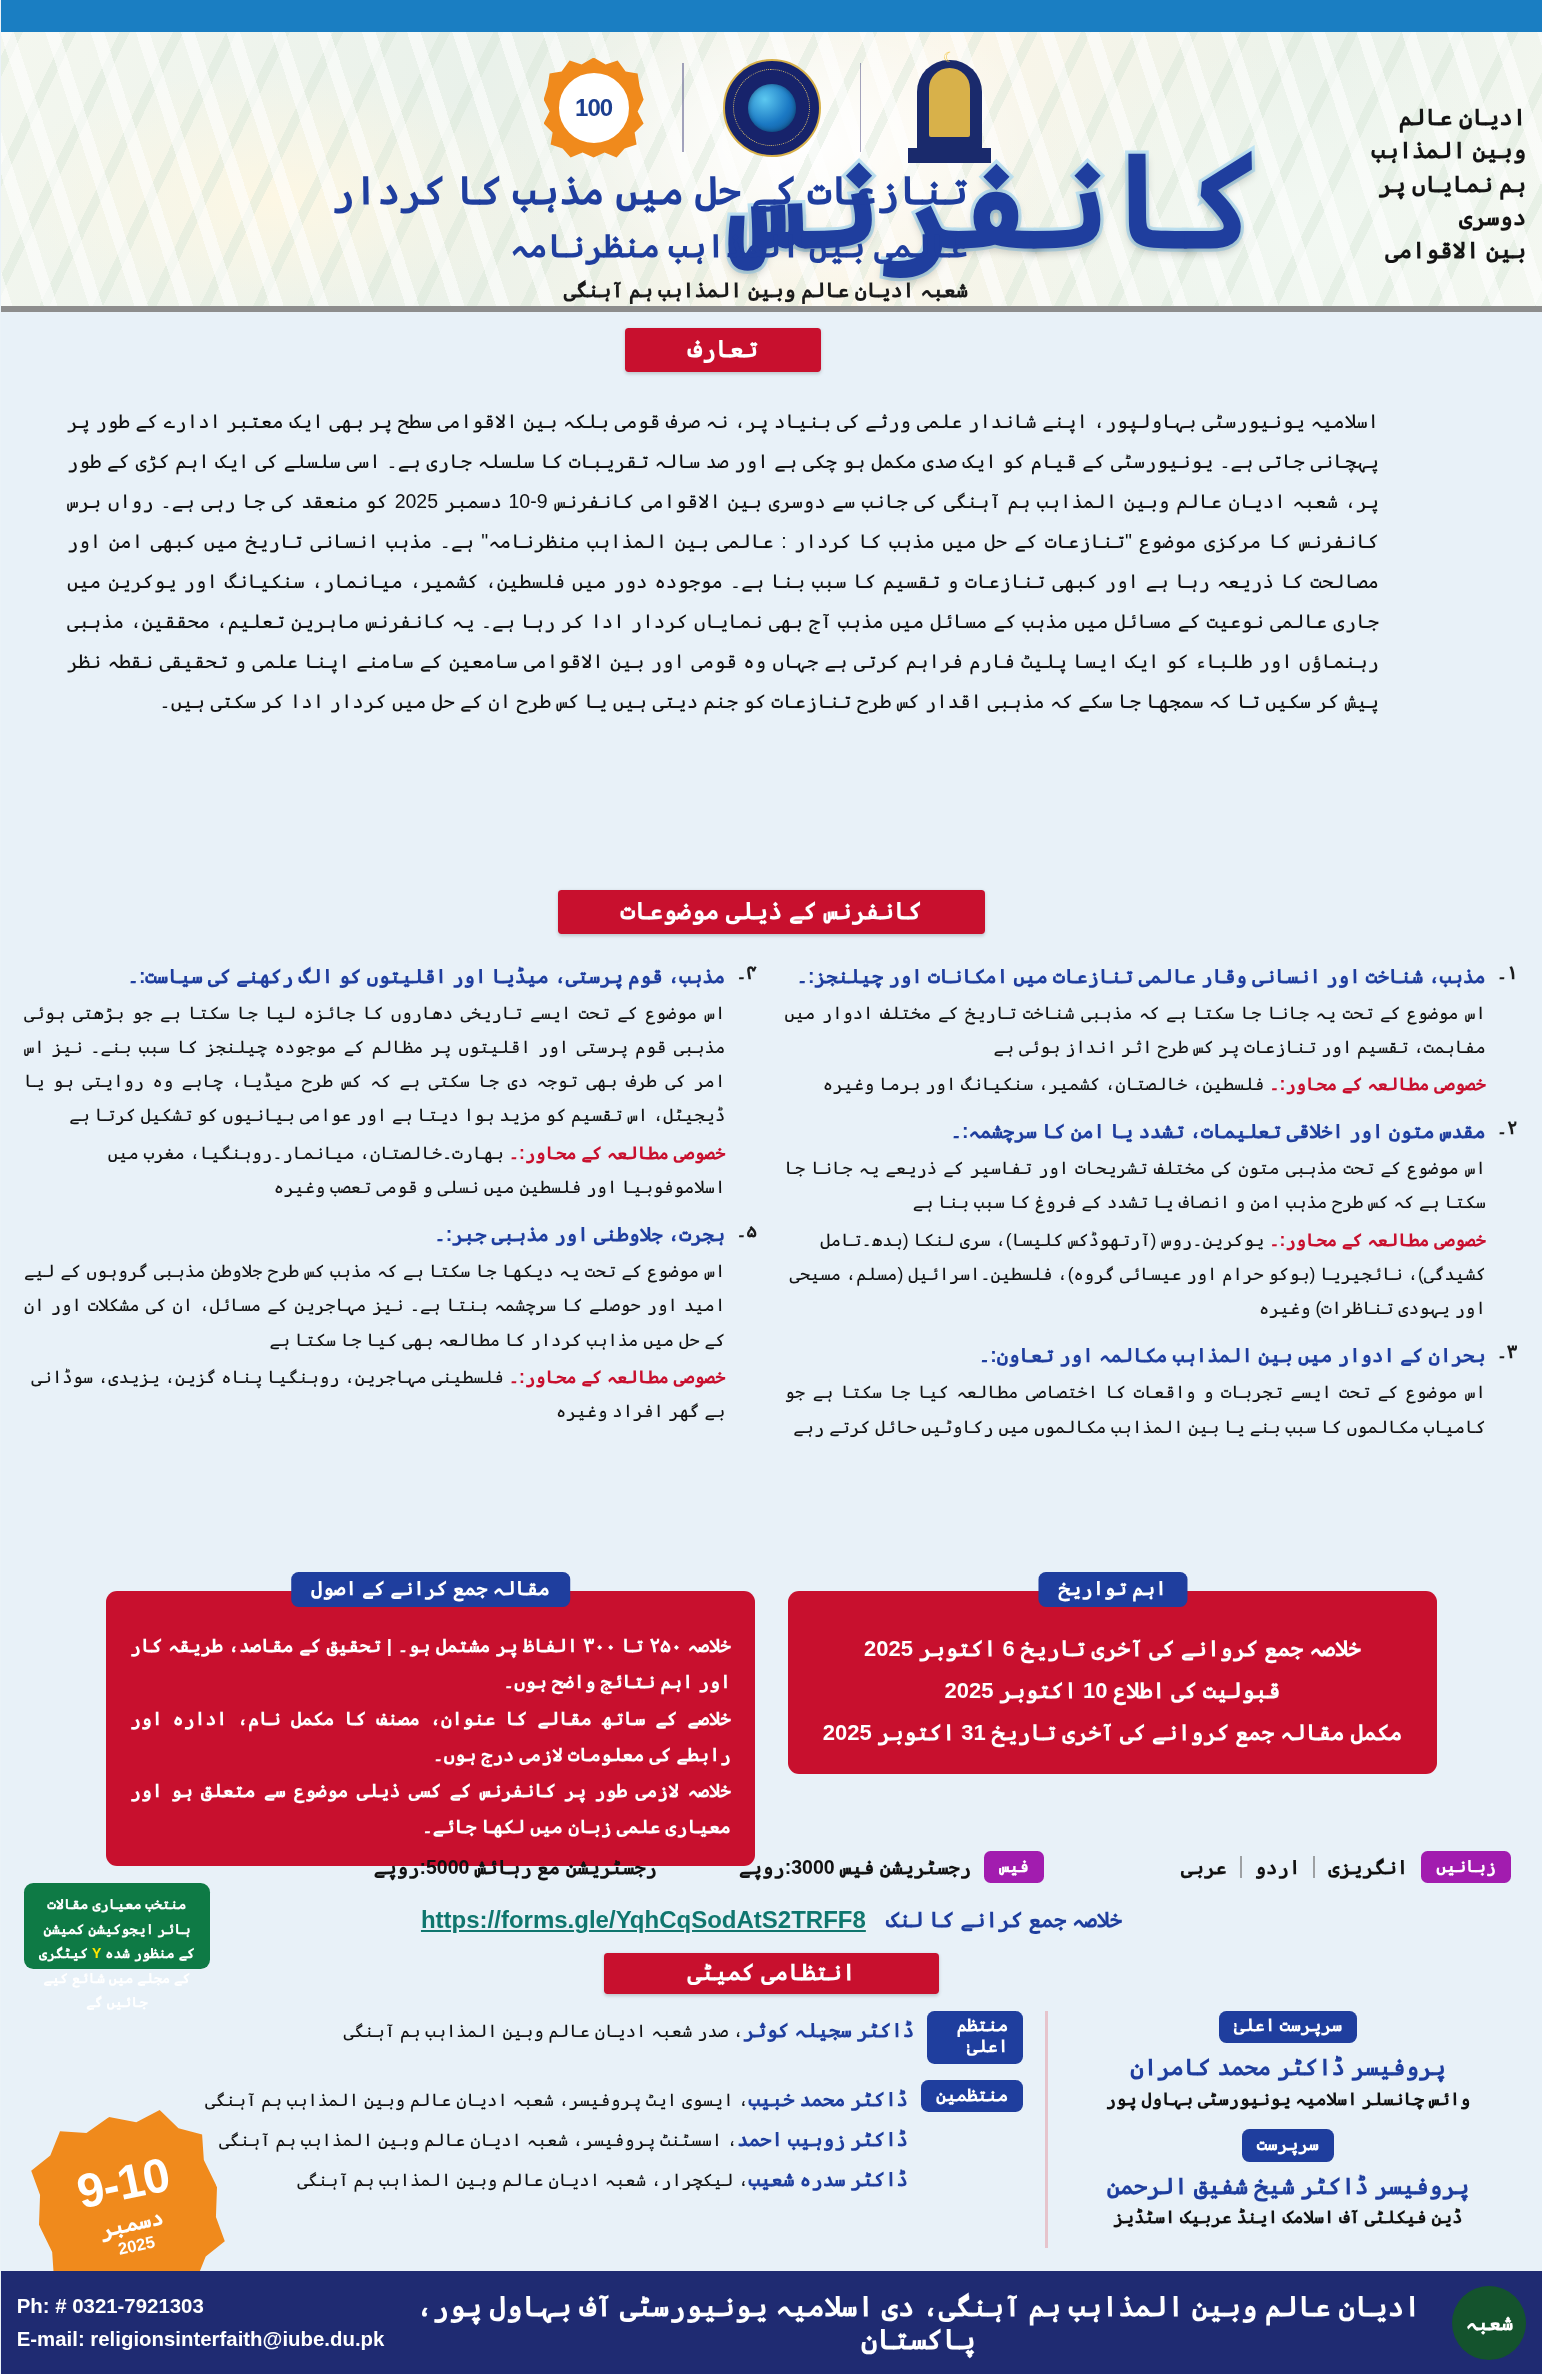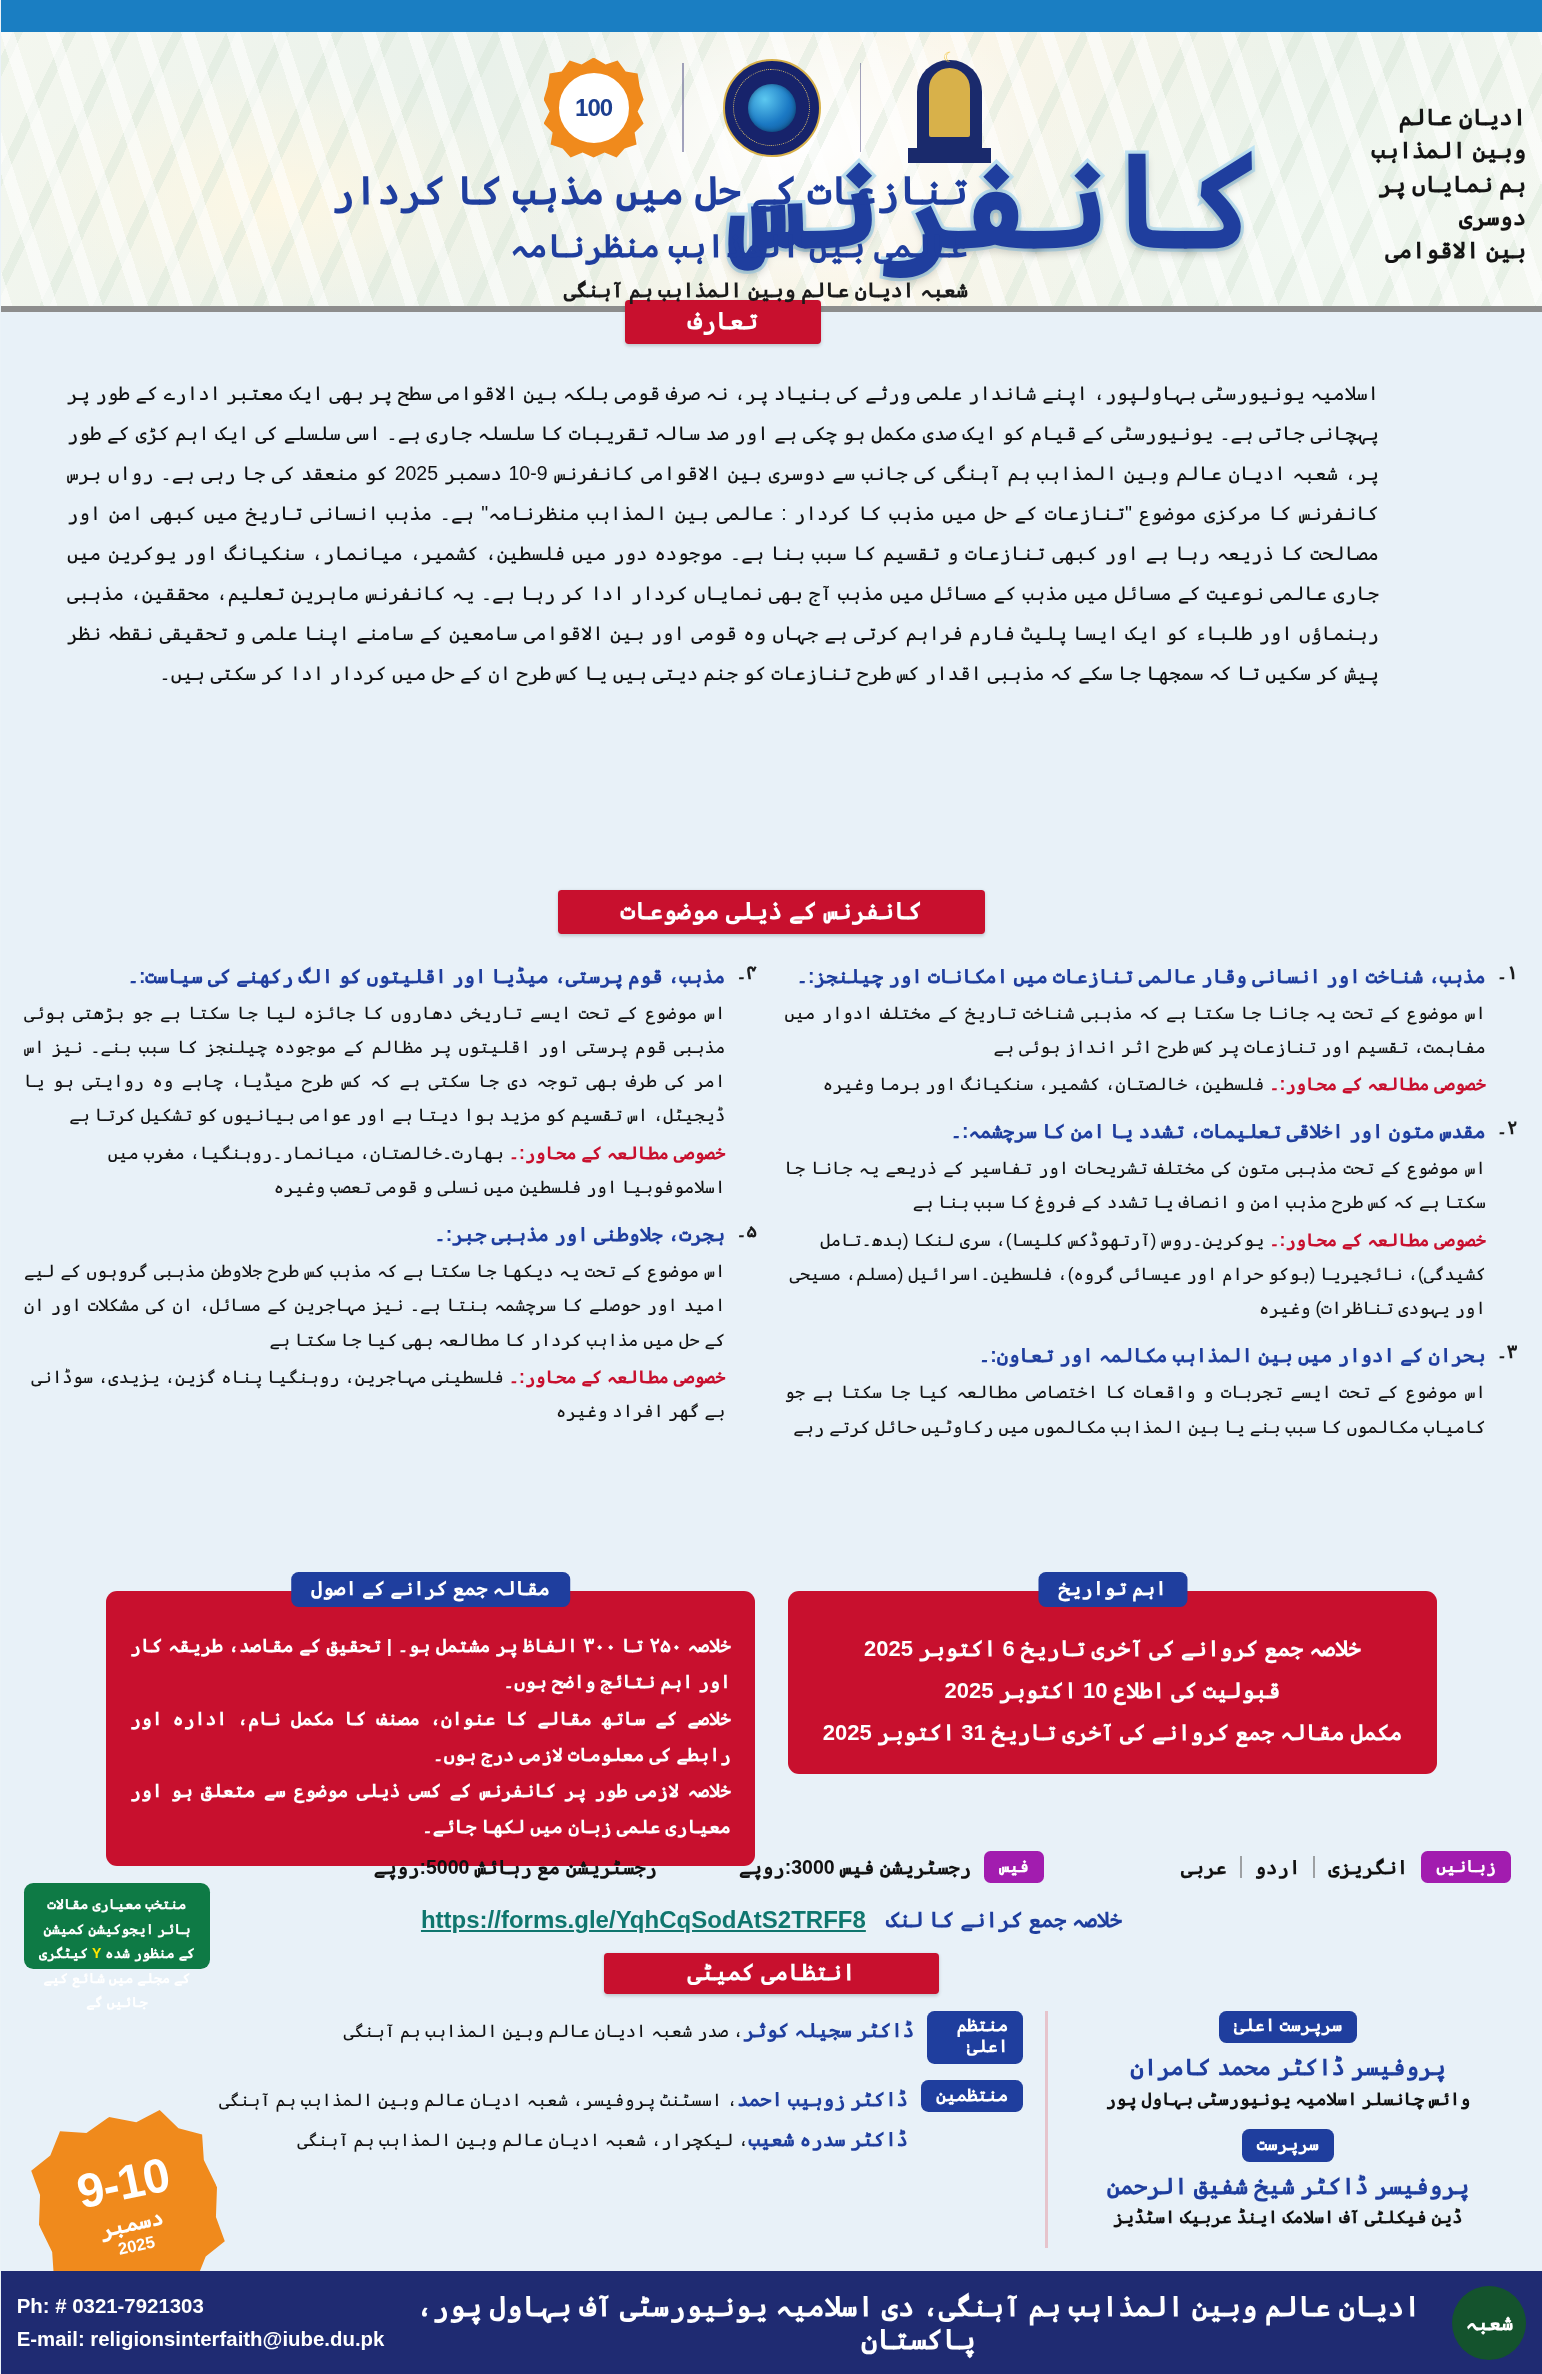--- a/index.html
+++ b/index.html
@@ -163,21 +163,21 @@
     background:#9d0c23; z-index:-1;
   }
   .ribbon::before { left: -11px; }
   .ribbon::after  { right: -11px; }
   .ribbon-band {
     position:absolute; left:0; width: 1543px; height: 16.7px;
     background: #f6d3d6; z-index:-2;
   }
 
   
-  .intro-sec { position:absolute; left:0; top:300px; width:1424px;padding-left:22px; }
+  .intro-sec { position:absolute; left:0; top:328px; width:1424px;padding-left:22px; }
   .intro-head-holder{ position:relative; height: 54px; }
   .intro-head-holder .ribbon-band{ top: 20.4px; }
   .intro-body {
     margin: 20.4px 45px 0 45px;
     font-size: 19.5px; line-height: 2.05;
     color:#111; text-align: justify; direction: rtl;
     font-weight: 500;
   }
 
   
@@ -537,20 +537,23 @@
             </div>
           </div>
         </div>
 
         <div class="org-row">
           <div class="org-badge-col">
             <span class="badge">منتظمین</span>
           </div>
           <div class="org-names">
             <div class="org-item">
+              <span class="nm">ڈاکٹر محمد خبیب</span><span class="ds">، ایسوی ایٹ پروفیسر، شعبہ ادیان عالم وبین المذاہب ہم آہنگی</span>
+            </div>
+            <div class="org-item">
               <span class="nm">ڈاکٹر زوہیب احمد</span><span class="ds">، اسسٹنٹ پروفیسر، شعبہ ادیان عالم وبین المذاہب ہم آہنگی</span>
             </div>
             <div class="org-item">
               <span class="nm">ڈاکٹر سدرہ شعیب</span><span class="ds">، لیکچرار، شعبہ ادیان عالم وبین المذاہب ہم آہنگی</span>
             </div>
           </div>
         </div>
 
       </div>
     </div>

